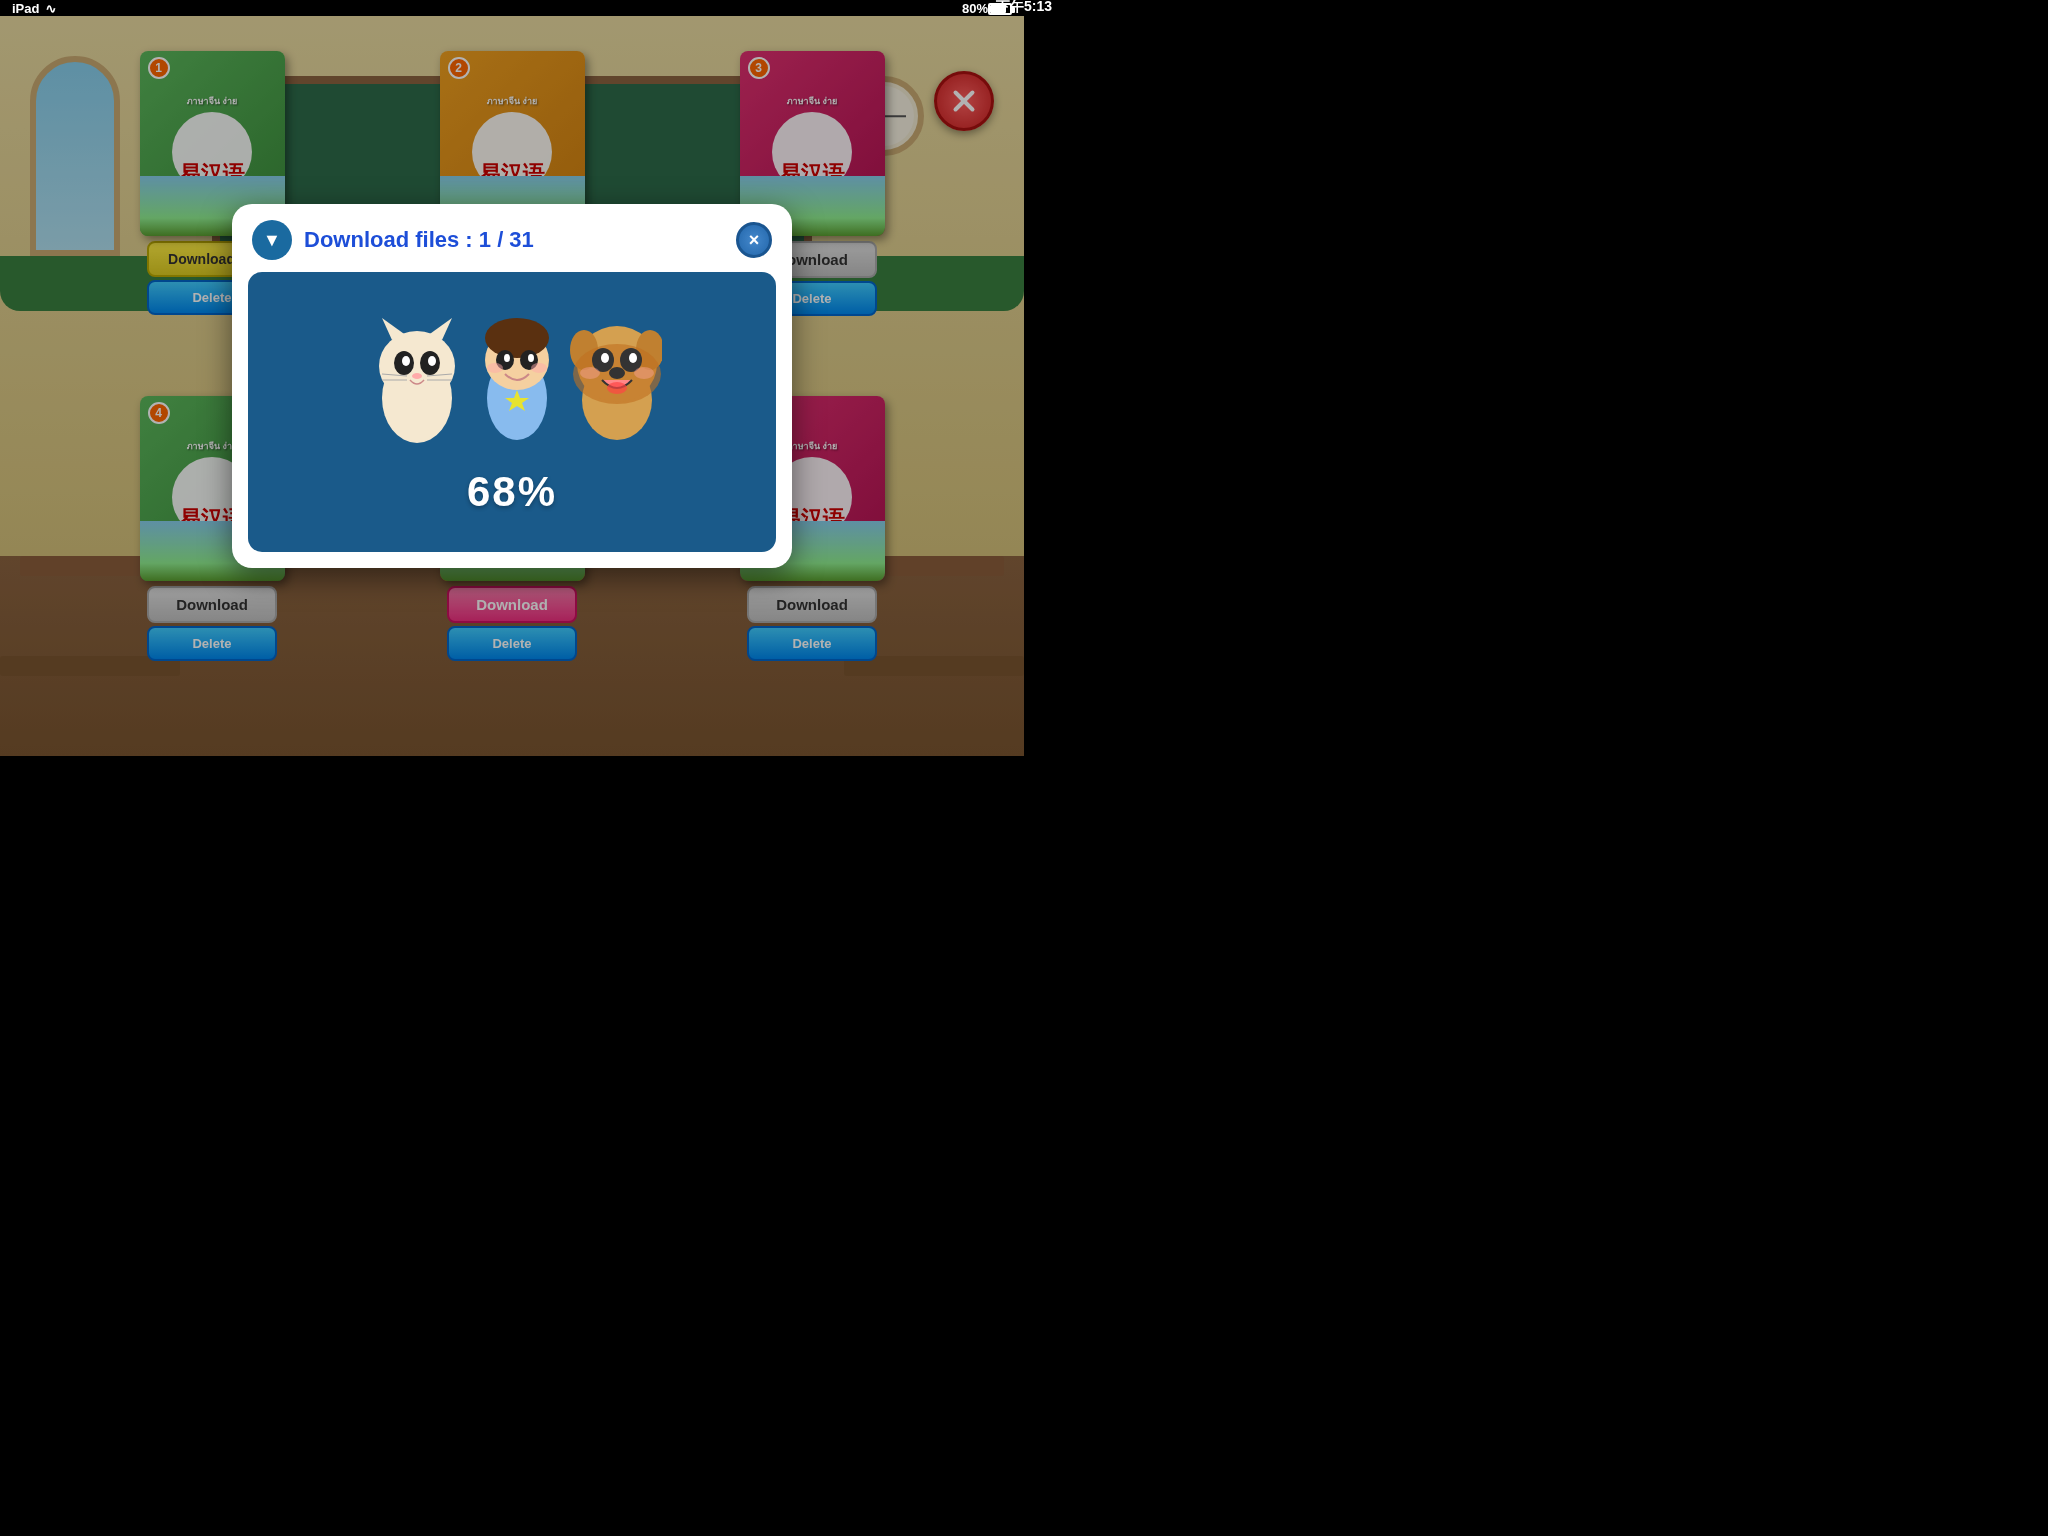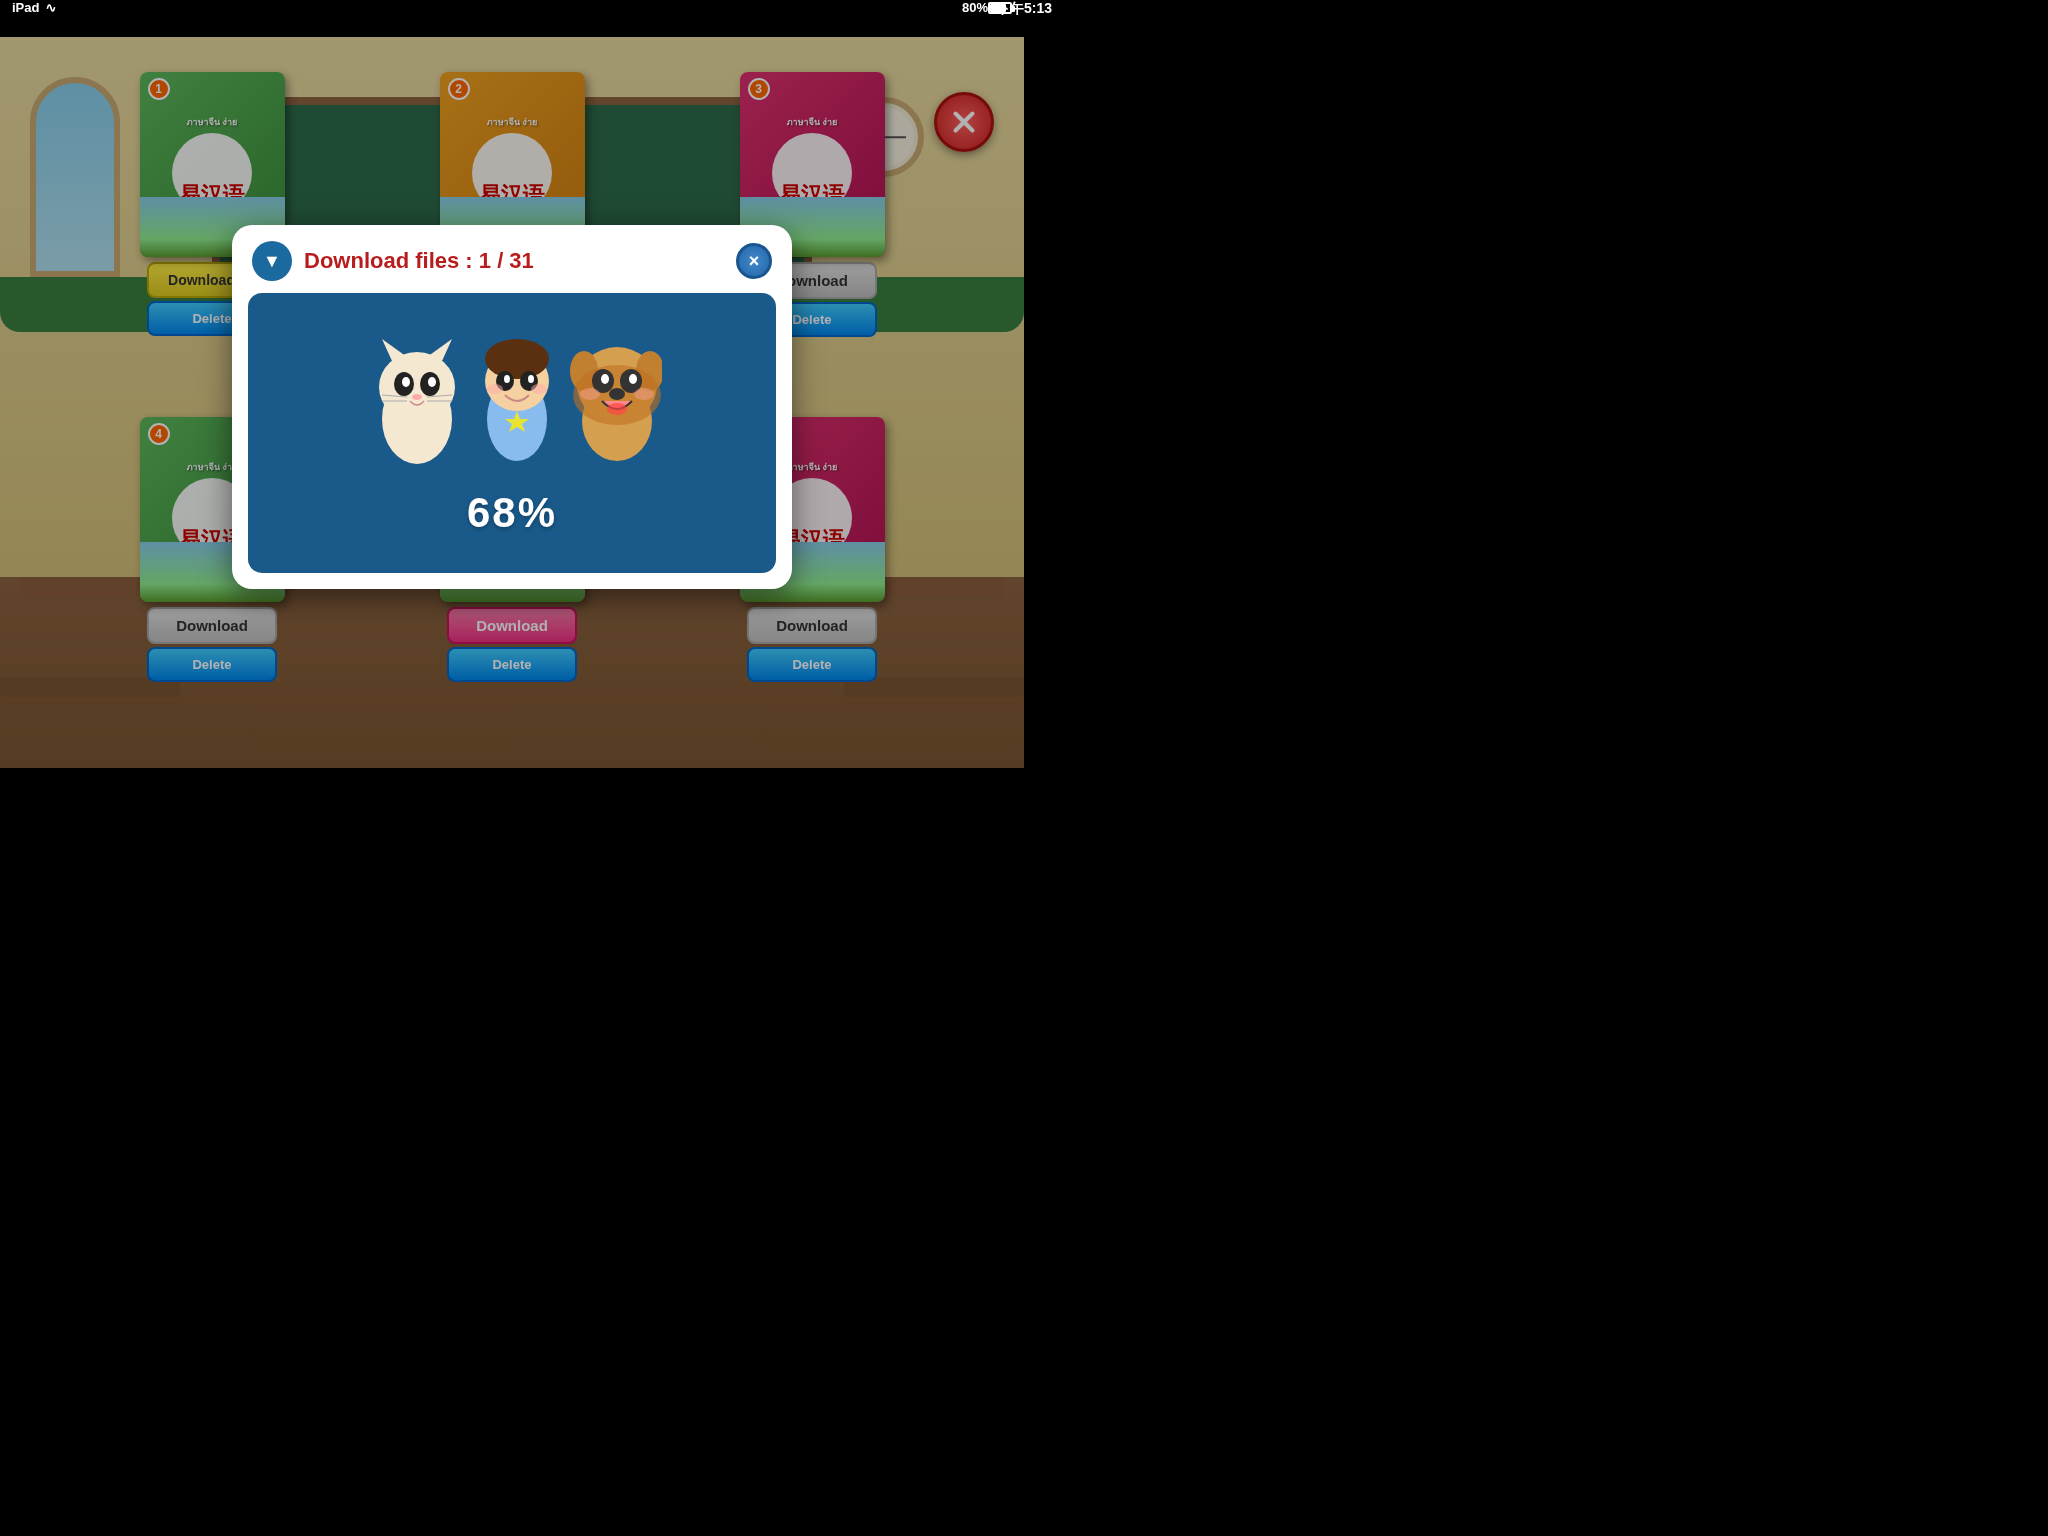--- a/index.html
+++ b/index.html
@@ -7,24 +7,24 @@
     body {
       width: 1024px;
       height: 768px;
       overflow: hidden;
       font-family: Arial, sans-serif;
       background: #000;
     }
 
     .status-bar {
       width: 100%;
-      height: 37px;
+      height: 16px;
       background: #000;
       display: flex;
-      align-items: flex-start;
+      align-items: flex-end;
       justify-content: space-between;
       padding: 0 12px;
       color: #fff;
       font-size: 13px;
       font-weight: 600;
     }
 
     .status-left { display: flex; align-items: center; gap: 6px; }
     .status-center { position: absolute; left: 50%; transform: translateX(-50%); font-weight: bold; font-size: 14px; color: #fff; }
     .status-right { display: flex; align-items: center; }
@@ -338,21 +338,21 @@
 
     .download-icon::after {
       content: '▼';
       color: #fff;
       font-size: 18px;
     }
 
     .modal-title-text {
       font-size: 22px;
       font-weight: bold;
-      color: #b91c1c;
+      color: #1d4ed8;
     }
 
     .modal-close-btn {
       width: 36px;
       height: 36px;
       border-radius: 50%;
       background: radial-gradient(circle, #4488cc, #2266aa);
       border: 3px solid #1a5590;
       display: flex;
       align-items: center;

